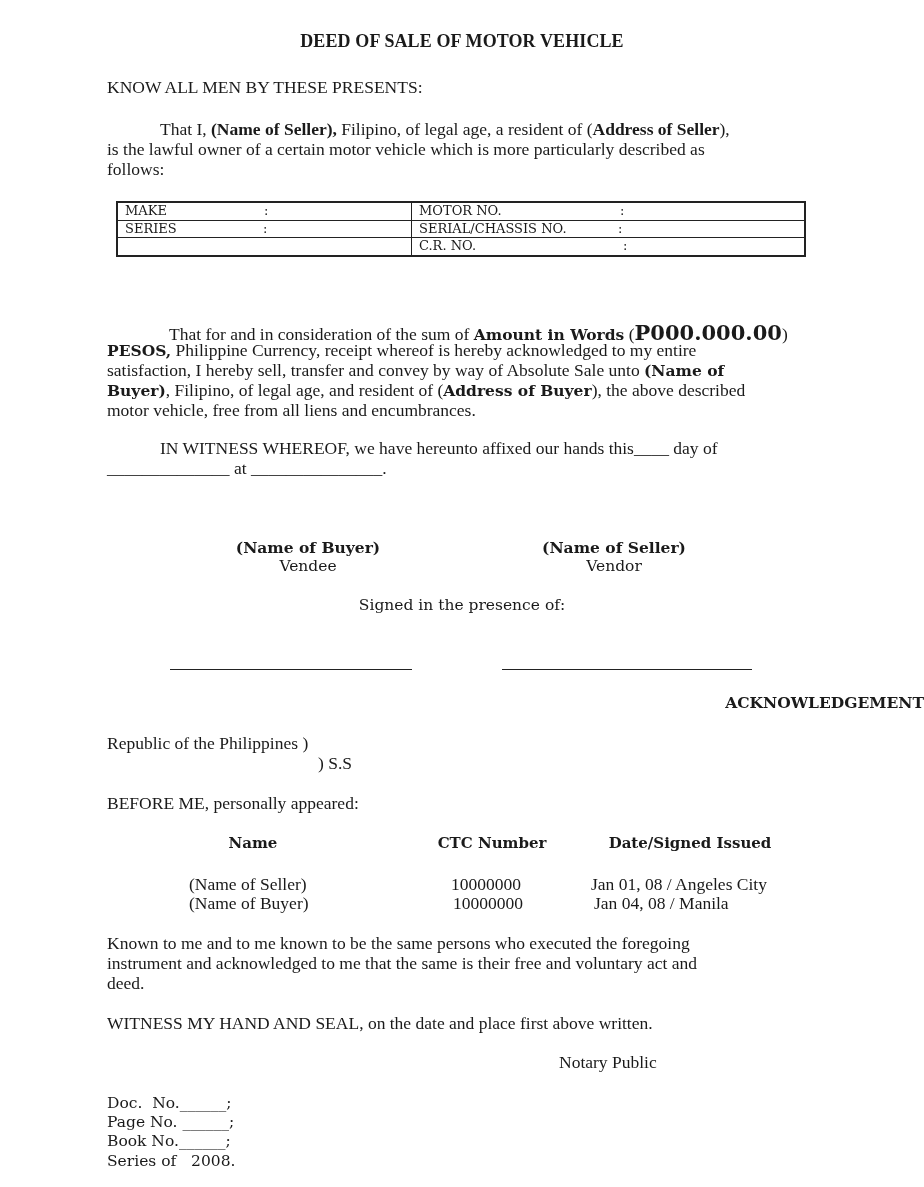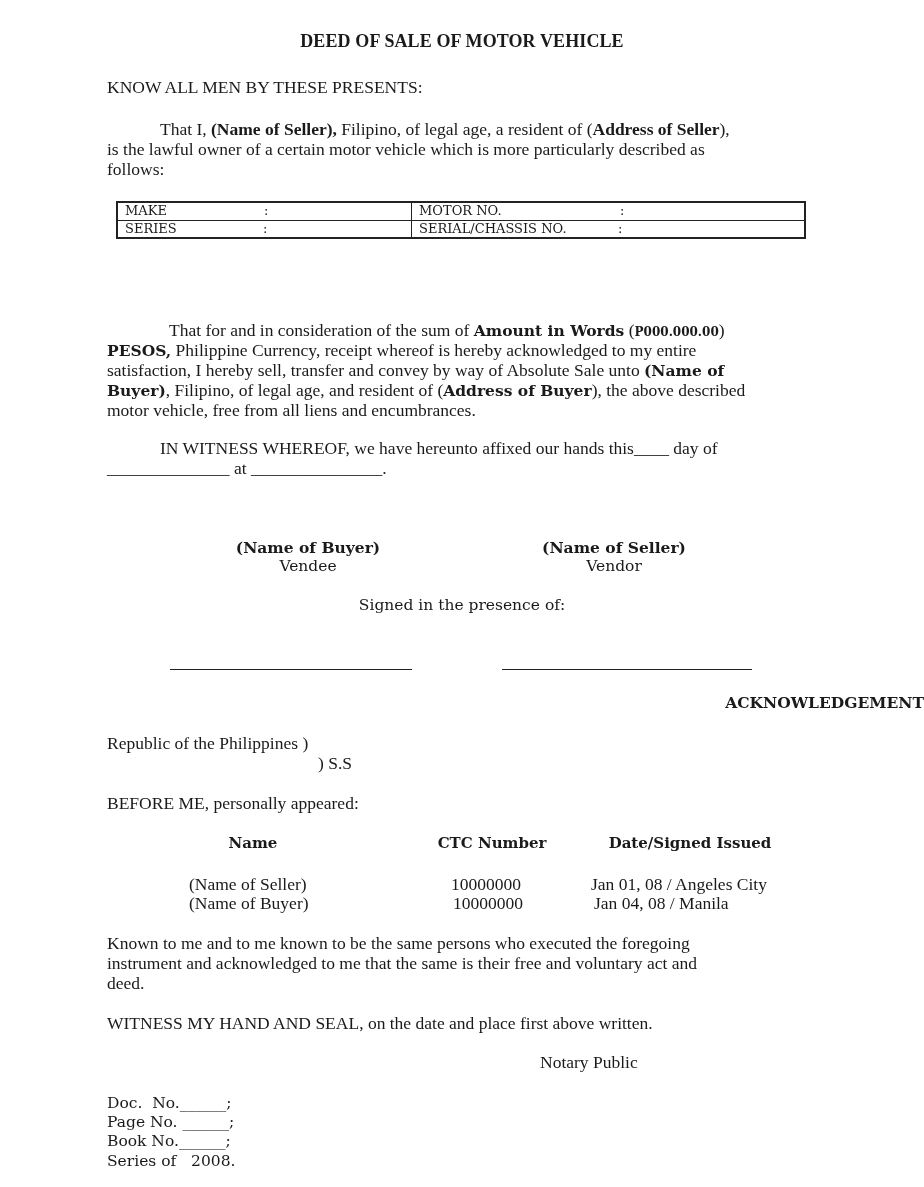--- a/index.html
+++ b/index.html
@@ -53,25 +53,29 @@
 <table class="vehicle">
   <tbody id="vehicle-body">
       <tr>
         <td class="left"><span>MAKE</span><span class="colon" style="left: 146px;">:</span></td>
         <td><span>MOTOR NO.</span><span class="colon" style="left: 208px;">:</span></td>
       </tr>
       <tr>
         <td class="left"><span>SERIES</span><span class="colon" style="left: 145px;">:</span></td>
         <td><span>SERIAL/CHASSIS NO.</span><span class="colon" style="left: 206px;">:</span></td>
       </tr>
+      <tr>
+        <td class="left"><span></span><span class="colon" style="left: 0px;"></span></td>
+        <td><span>C.R. NO.</span><span class="colon" style="left: 211px;">:</span></td>
+      </tr>
     </tbody>
 </table>
 
 <div class="abs serif-cond" style="left:169px; top:320px;">
-  <span>That for and in consideration of the sum of </span><span class="b" style="font-family:'DejaVu Serif',serif;font-size:15.5px;">Amount in Words</span><span> (</span><span class="b" style="font-family:'DejaVu Serif',serif;font-size:12px;text-align:right;">P000.000.00</span><span>)</span>
+  <span>That for and in consideration of the sum of </span><span class="b" style="font-family:'DejaVu Serif',serif;font-size:15.5px;">Amount in Words</span><span> (</span><span class="b" style="font-family:'DejaVu Serif',serif;font-size:21px;text-align:right;">P000.000.00</span><span>)</span>
 </div>
 <div class="abs serif-cond" style="left:107px; top:340px;">
   <span class="b" style="font-family:'DejaVu Serif',serif;font-size:15.5px;">PESOS,</span><span> Philippine Currency, receipt whereof is hereby acknowledged to my entire</span>
 </div>
 <div class="abs serif-cond" style="left:107px; top:360px;">
   <span>satisfaction, I hereby sell, transfer and convey by way of Absolute Sale unto </span><span class="b" style="font-family:'DejaVu Serif',serif;font-size:15.5px;">(Name of</span>
 </div>
 <div class="abs serif-cond" style="left:107px; top:380px;">
   <span class="b" style="font-family:'DejaVu Serif',serif;font-size:15.5px;">Buyer)</span><span>, Filipino, of legal age, and resident of (</span><span class="b" style="font-family:'DejaVu Serif',serif;font-size:15.5px;">Address of Buyer</span><span>), the above described</span>
 </div>
@@ -102,18 +106,18 @@
 <div class="abs td" style="left:451px; top:874px;">10000000</div>
 <div class="abs td" style="left:591px; top:874px;">Jan 01, 08 / Angeles City</div>
 <div class="abs td" style="left:189px; top:893px;">(Name of Buyer)</div>
 <div class="abs td" style="left:453px; top:893px;">10000000</div>
 <div class="abs td" style="left:594px; top:893px;">Jan 04, 08 / Manila</div>
 
 <div class="abs serif-cond" style="left:107px; top:933px;">Known to me and to me known to be the same persons who executed the foregoing</div>
 <div class="abs serif-cond" style="left:107px; top:953px;">instrument and acknowledged to me that the same is their free and voluntary act and</div>
 <div class="abs serif-cond" style="left:107px; top:973px;">deed.</div>
 <div class="abs serif-cond" style="left:107px; top:1013px;">WITNESS MY HAND AND SEAL, on the date and place first above written.</div>
-<div class="abs serif-cond" style="left:540px; top:1052px;">Notary Public</div>
+<div class="abs serif-cond" style="left:559px; top:1052px;">Notary Public</div>
 
 <div class="abs" style="left:107px; top:1094px; white-space:pre;">Doc.  No.______;</div>
 <div class="abs" style="left:107px; top:1113px; white-space:pre;">Page No. ______;</div>
 <div class="abs" style="left:107px; top:1132px; white-space:pre;">Book No.______;</div>
 <div class="abs" style="left:107px; top:1152px; white-space:pre;">Series of   2008.</div>
 
 </body></html>

